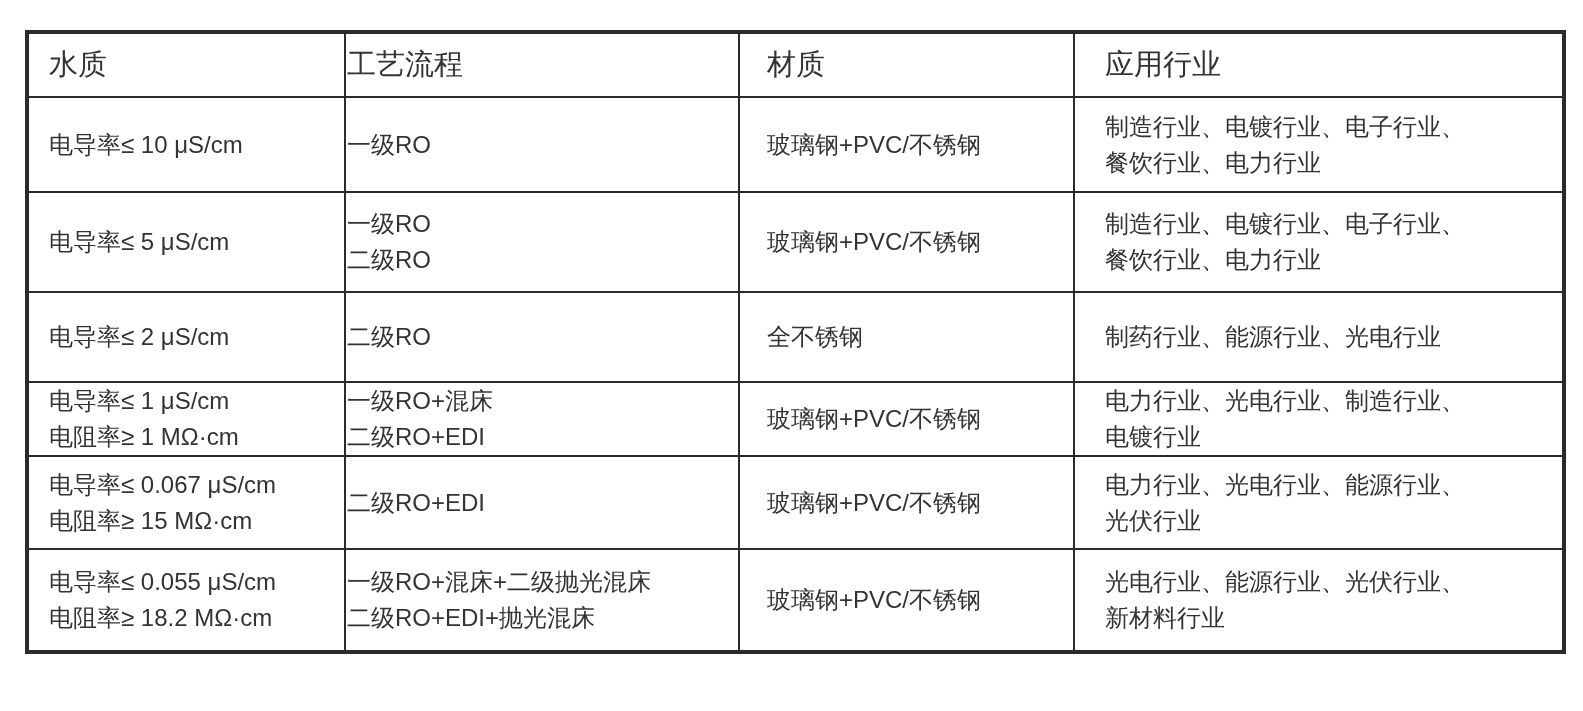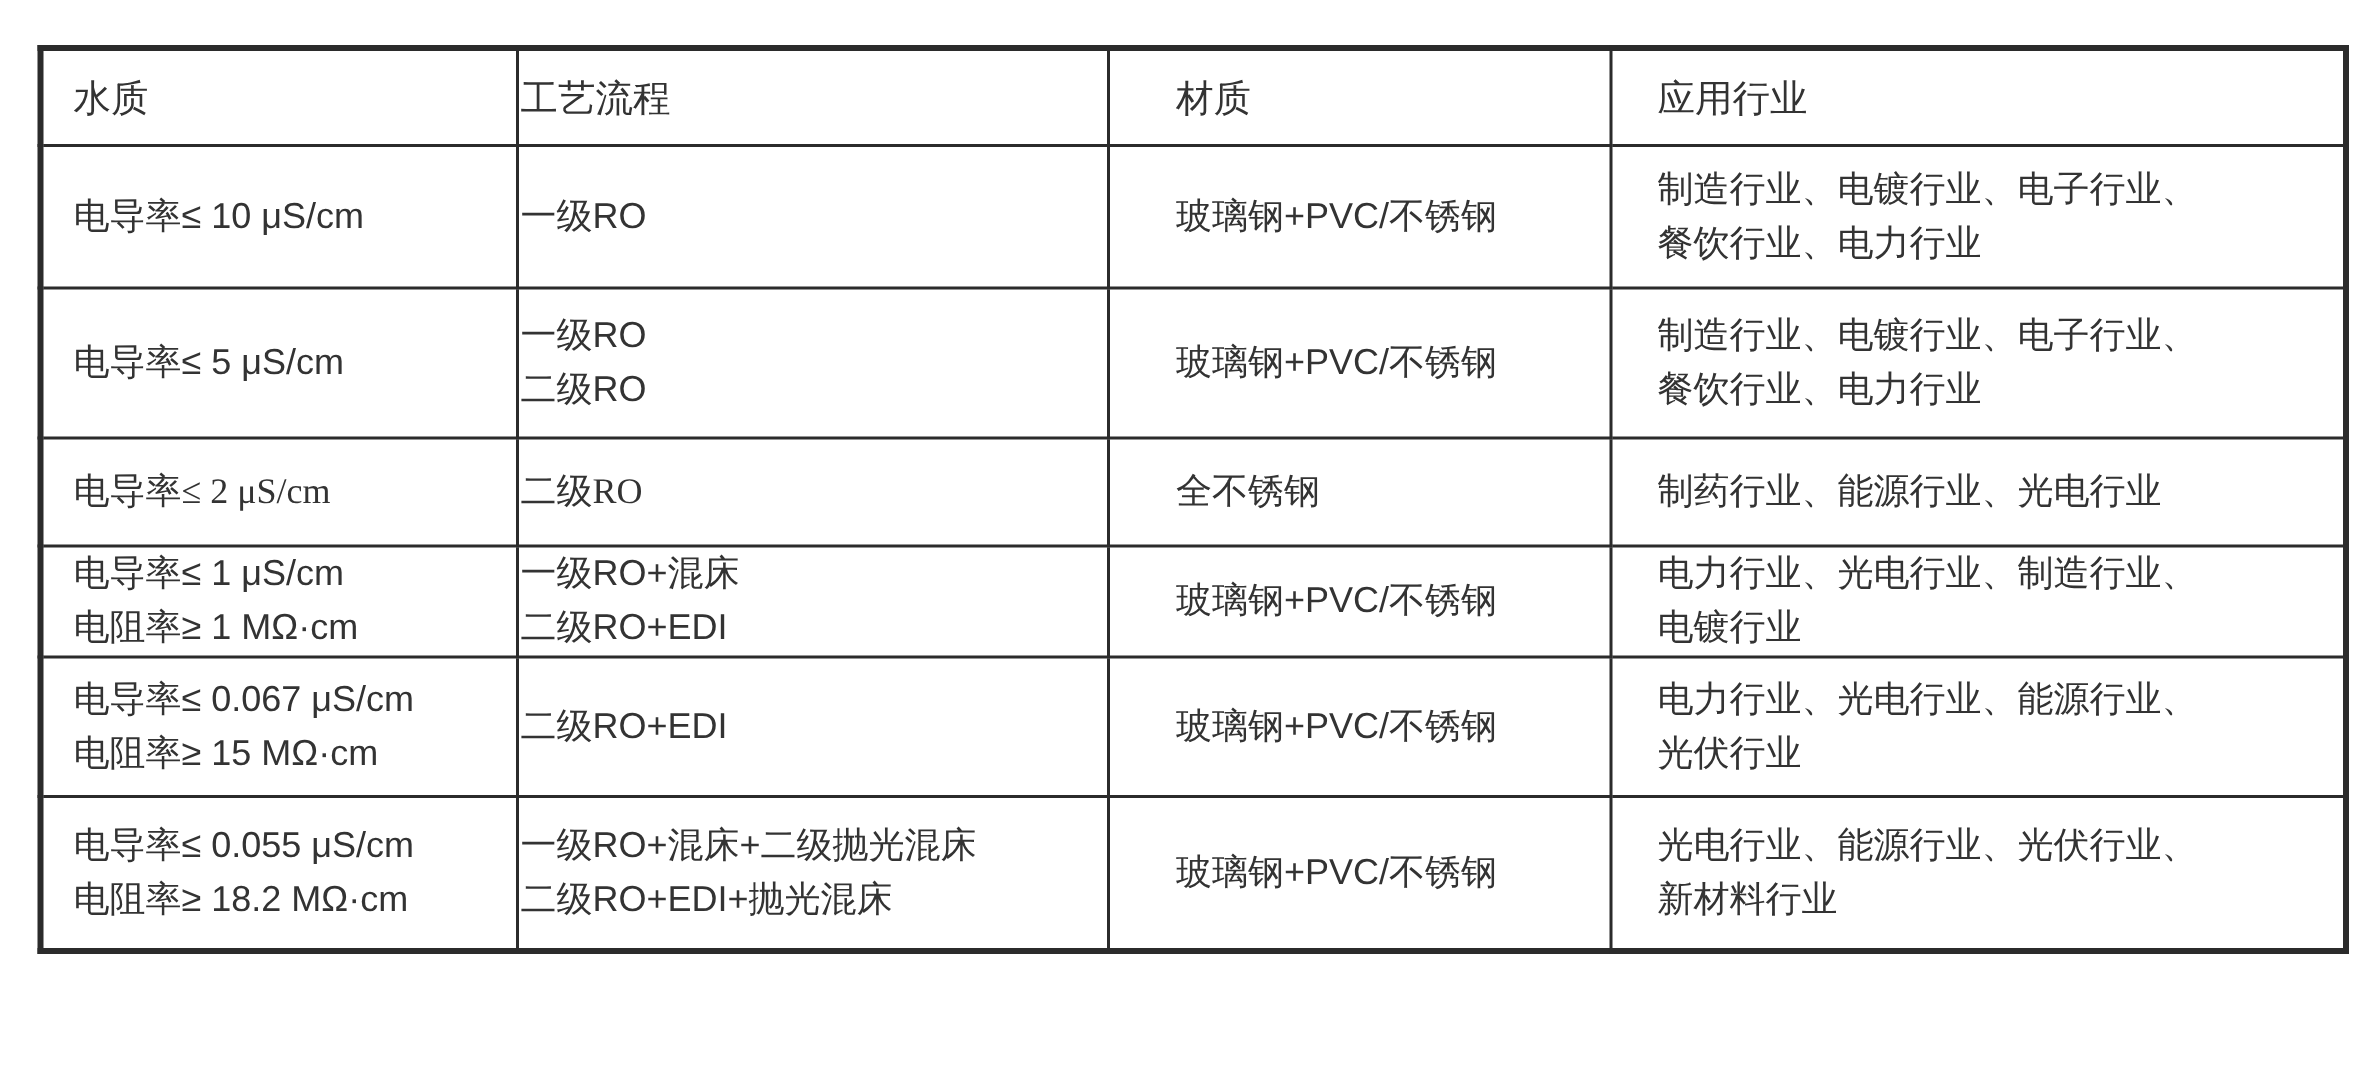--- a/index.html
+++ b/index.html
@@ -26,30 +26,30 @@
   }
   table.spec-table th,
   table.spec-table td {
     border: 2px solid var(--border);
     vertical-align: middle;
     text-align: left;
     font-weight: 400;
     color: var(--text);
     padding-top: 0; padding-bottom: 0; padding-right: 10px;
   }
-  table.spec-table th { font-size: 25px; }
+  table.spec-table th { font-size: 29px; }
   table.spec-table td { font-size: 24px; line-height: 1.5; }
   .c1 { padding-left: 20px; }
   .c2 { }
-  .c3 { padding-left: 44px; }
+  .c3 { padding-left: 27px; }
   .c4 { padding-left: 30px; }
   tr.hdr    { height: 65px; }
   tr.row-0  { height: 95px; }
   tr.row-1  { height: 100px; }
-  tr.row-2  { height: 72px; font-family: Liberation Serif, serif; }
+  tr.row-2  { height: 90px; }
   tr.row-3  { height: 67px; }
   tr.row-4  { height: 93px; margin-top: 16px; }
   tr.row-5  { height: 103px; }
   .line { display: block; }
 </style>
 </head>
 <body>
 
 <div class="stage">
   <table class="spec-table">

